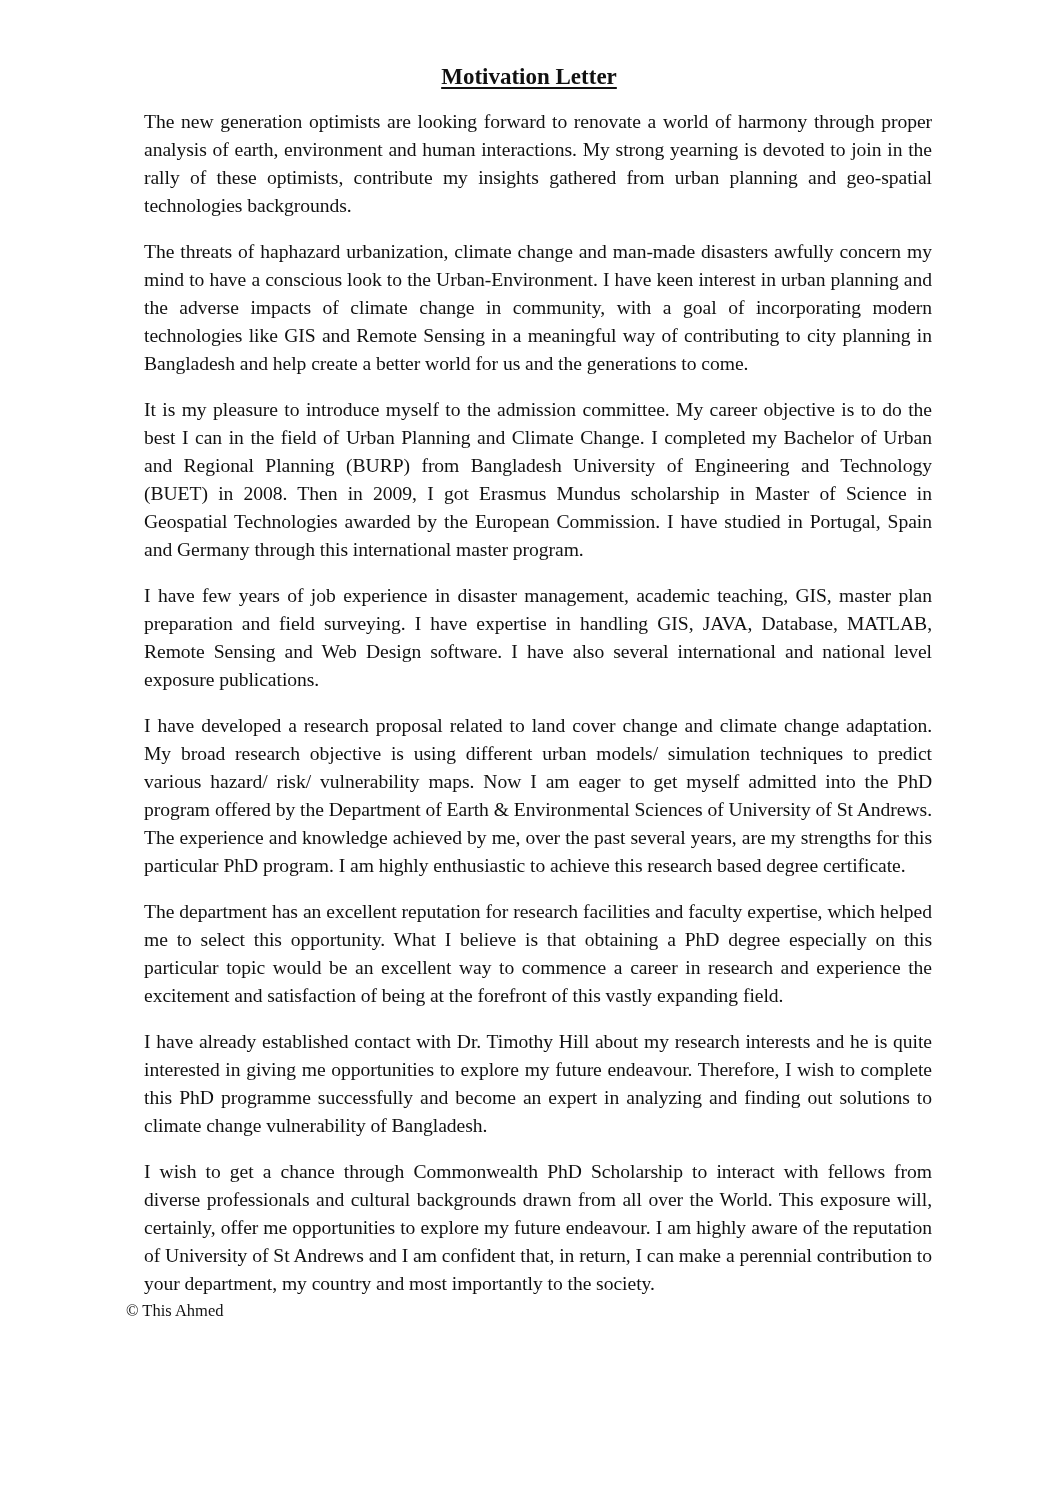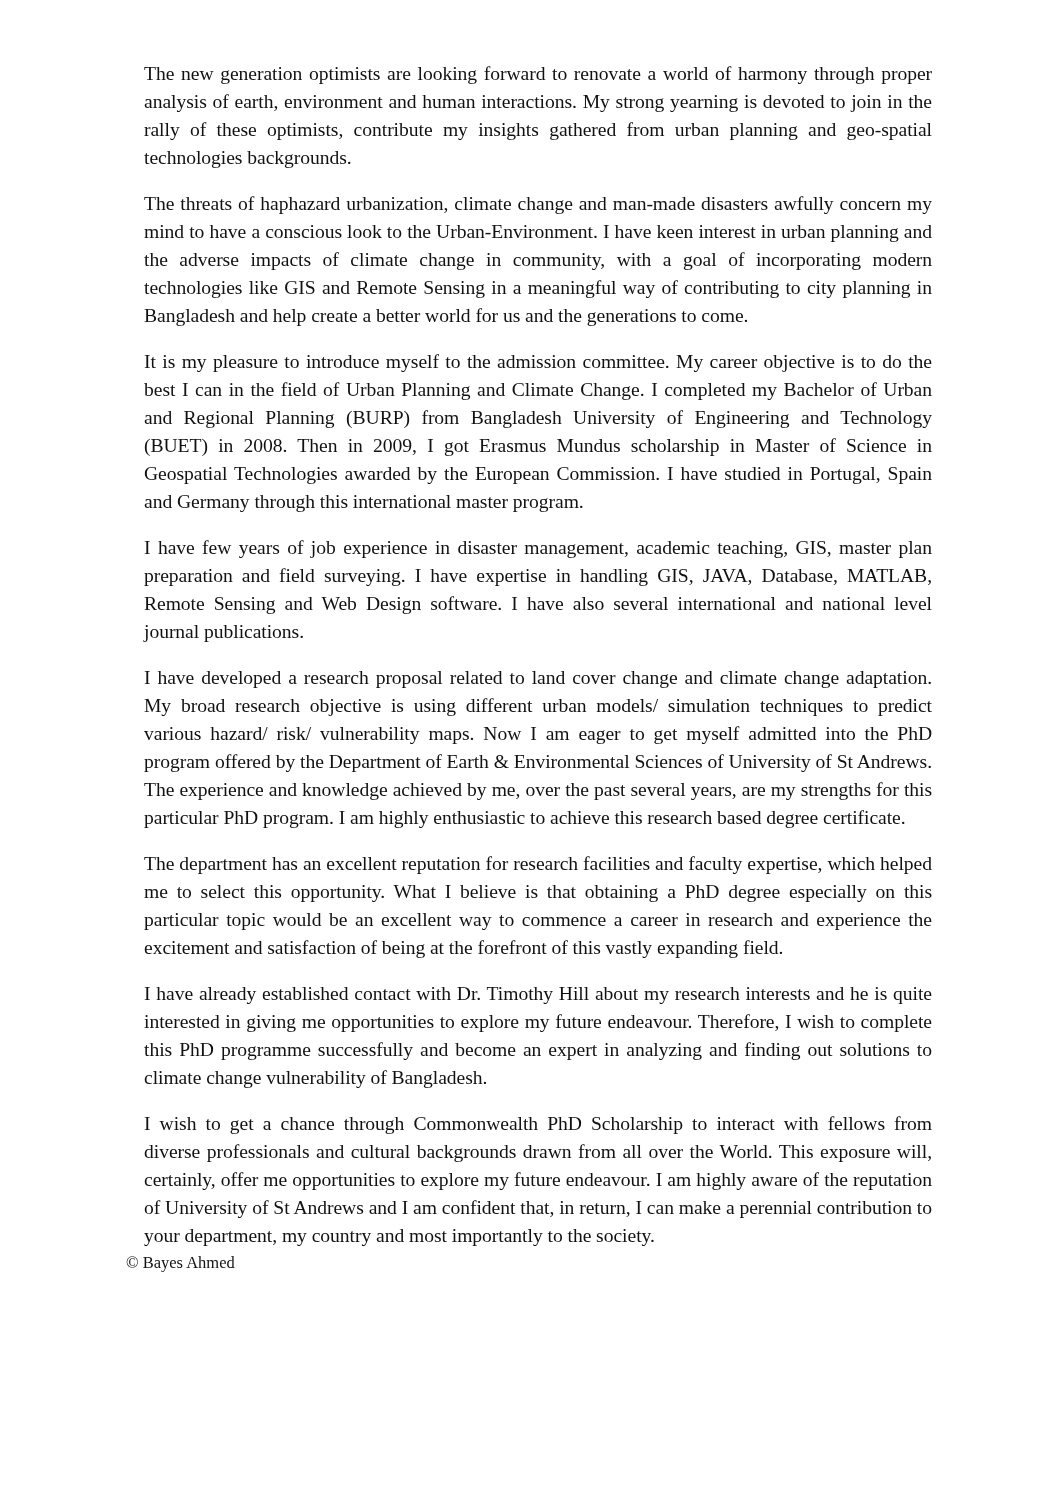--- a/index.html
+++ b/index.html
@@ -44,24 +44,25 @@
     .footer {
       font-size: 16.5px;
       line-height: 26px;
       margin: 0;
     }
   </style>
 </head>
 <body>
 
 <div class="page">
+  <h1 class="title">Motivation Letter</h1>
 
   <p class="para">The new generation optimists are looking forward to renovate a world of harmony through proper analysis of earth, environment and human interactions. My strong yearning is devoted to join in the rally of these optimists, contribute my insights gathered from urban planning and geo-spatial technologies backgrounds.</p>
   <p class="para">The threats of haphazard urbanization, climate change and man-made disasters awfully concern my mind to have a conscious look to the Urban-Environment. I have keen interest in urban planning and the adverse impacts of climate change in community, with a goal of incorporating modern technologies like GIS and Remote Sensing in a meaningful way of contributing to city planning in Bangladesh and help create a better world for us and the generations to come.</p>
   <p class="para">It is my pleasure to introduce myself to the admission committee. My career objective is to do the best I can in the field of Urban Planning and Climate Change. I completed my Bachelor of Urban and Regional Planning (BURP) from Bangladesh University of Engineering and Technology (BUET) in 2008. Then in 2009, I got Erasmus Mundus scholarship in Master of Science in Geospatial Technologies awarded by the European Commission. I have studied in Portugal, Spain and Germany through this international master program.</p>
-  <p class="para">I have few years of job experience in disaster management, academic teaching, GIS, master plan preparation and field surveying. I have expertise in handling GIS, JAVA, Database, MATLAB, Remote Sensing and Web Design software. I have also several international and national level journal publications.</p>
+  <p class="para">I have few years of job experience in disaster management, academic teaching, GIS, master plan preparation and field surveying. I have expertise in handling GIS, JAVA, Database, MATLAB, Remote Sensing and Web Design software. I have also several international and national level exposure publications.</p>
   <p class="para">I have developed a research proposal related to land cover change and climate change adaptation. My broad research objective is using different urban models/ simulation techniques to predict various hazard/ risk/ vulnerability maps. Now I am eager to get myself admitted into the PhD program offered by the Department of Earth &amp; Environmental Sciences of University of St Andrews. The experience and knowledge achieved by me, over the past several years, are my strengths for this particular PhD program. I am highly enthusiastic to achieve this research based degree certificate.</p>
   <p class="para">The department has an excellent reputation for research facilities and faculty expertise, which helped me to select this opportunity. What I believe is that obtaining a PhD degree especially on this particular topic would be an excellent way to commence a career in research and experience the excitement and satisfaction of being at the forefront of this vastly expanding field.</p>
   <p class="para">I have already established contact with Dr. Timothy Hill about my research interests and he is quite interested in giving me opportunities to explore my future endeavour. Therefore, I wish to complete this PhD programme successfully and become an expert in analyzing and finding out solutions to climate change vulnerability of Bangladesh.</p>
   <p class="para last">I wish to get a chance through Commonwealth PhD Scholarship to interact with fellows from diverse professionals and cultural backgrounds drawn from all over the World. This exposure will, certainly, offer me opportunities to explore my future endeavour. I am highly aware of the reputation of University of St Andrews and I am confident that, in return, I can make a perennial contribution to your department, my country and most importantly to the society.</p>
 
-  <p class="footer">© Bayes Ahmed</p>
+  <p class="footer">© This Ahmed</p>
 </div>
 
 </body></html>

